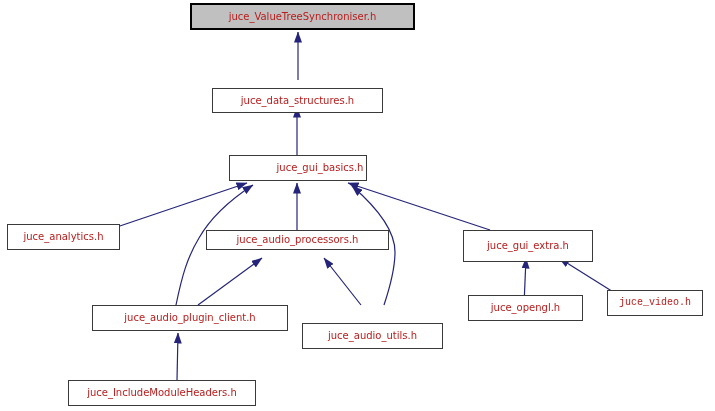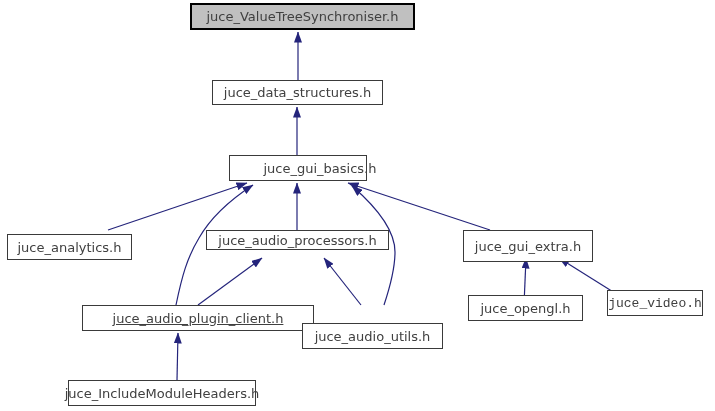--- a/index.html
+++ b/index.html
@@ -9,25 +9,25 @@
     background:#ffffff;
     font-family:"DejaVu Sans","Liberation Sans",sans-serif;
     overflow:hidden;
   }
   #edge-layer{position:absolute;left:0;top:0;width:715px;height:411px;}
   .node{
     position:absolute;
     box-sizing:border-box;
     background:#ffffff;
     border:1px solid #3a3a3a;
-    color:#404040;
+    color:#b91c1c;
     display:flex;
     align-items:center;
     justify-content:center;
-    font-size:13px;
+    font-size:10px;
     line-height:1;
     white-space:nowrap;
     cursor:pointer;
   }
   .node.main{
     background:#c0c0c0;
     border:2px solid #000000;
     cursor:default;
   }
   .edge{fill:none;stroke-width:1.2px;}
@@ -54,36 +54,36 @@
         <path d="M361,305 L324,258" class="edge" stroke="#24247b" marker-end="url(#arrowhead)"></path>
         <path d="M177,380 L178,333" class="edge" stroke="#24247b" marker-end="url(#arrowhead)"></path>
         <path d="M524,305 L526,258" class="edge" stroke="#24247b" marker-end="url(#arrowhead)"></path>
         <path d="M634,305 L559,258" class="edge" stroke="#24247b" marker-end="url(#arrowhead)"></path>
       </g>
   </svg>
   <div id="nodes">
       <div class="node main" style="left: 190px; top: 3px; width: 225px; height: 27px;">
         <span>juce_ValueTreeSynchroniser.h</span>
       </div>
-      <div class="node" style="left: 212px; top: 80px; width: 171px; height: 25px; text-align: center;">
+      <div class="node" style="left: 212px; top: 88px; width: 171px; height: 25px; text-align: center;">
         <span>juce_data_structures.h</span>
       </div>
       <div class="node" style="left: 229px; top: 155px; width: 138px; height: 26px; padding-left: 44px;">
         <span>juce_gui_basics.h</span>
       </div>
-      <div class="node" style="left: 7px; top: 234px; width: 125px; height: 26px; align-items: center;">
+      <div class="node" style="left: 7px; top: 224px; width: 113px; height: 26px; align-items: center;">
         <span>juce_analytics.h</span>
       </div>
       <div class="node" style="left: 206px; top: 230px; width: 183px; height: 20px;">
         <span>juce_audio_processors.h</span>
       </div>
       <div class="node" style="left: 463px; top: 230px; width: 130px; height: 32px;">
         <span>juce_gui_extra.h</span>
       </div>
-      <div class="node" style="left: 82px; top: 305px; width: 232px; height: 26px; text-decoration: underline;">
+      <div class="node" style="left: 92px; top: 305px; width: 196px; height: 26px;">
         <span>juce_audio_plugin_client.h</span>
       </div>
       <div class="node" style="left: 302px; top: 305px; width: 141px; height: 26px; margin-top: 18px;">
         <span>juce_audio_utils.h</span>
       </div>
       <div class="node" style="left: 468px; top: 295px; width: 115px; height: 26px;">
         <span>juce_opengl.h</span>
       </div>
       <div class="node" style="left: 607px; top: 290px; width: 96px; height: 26px; font-family: Liberation Mono, monospace;">
         <span>juce_video.h</span>

